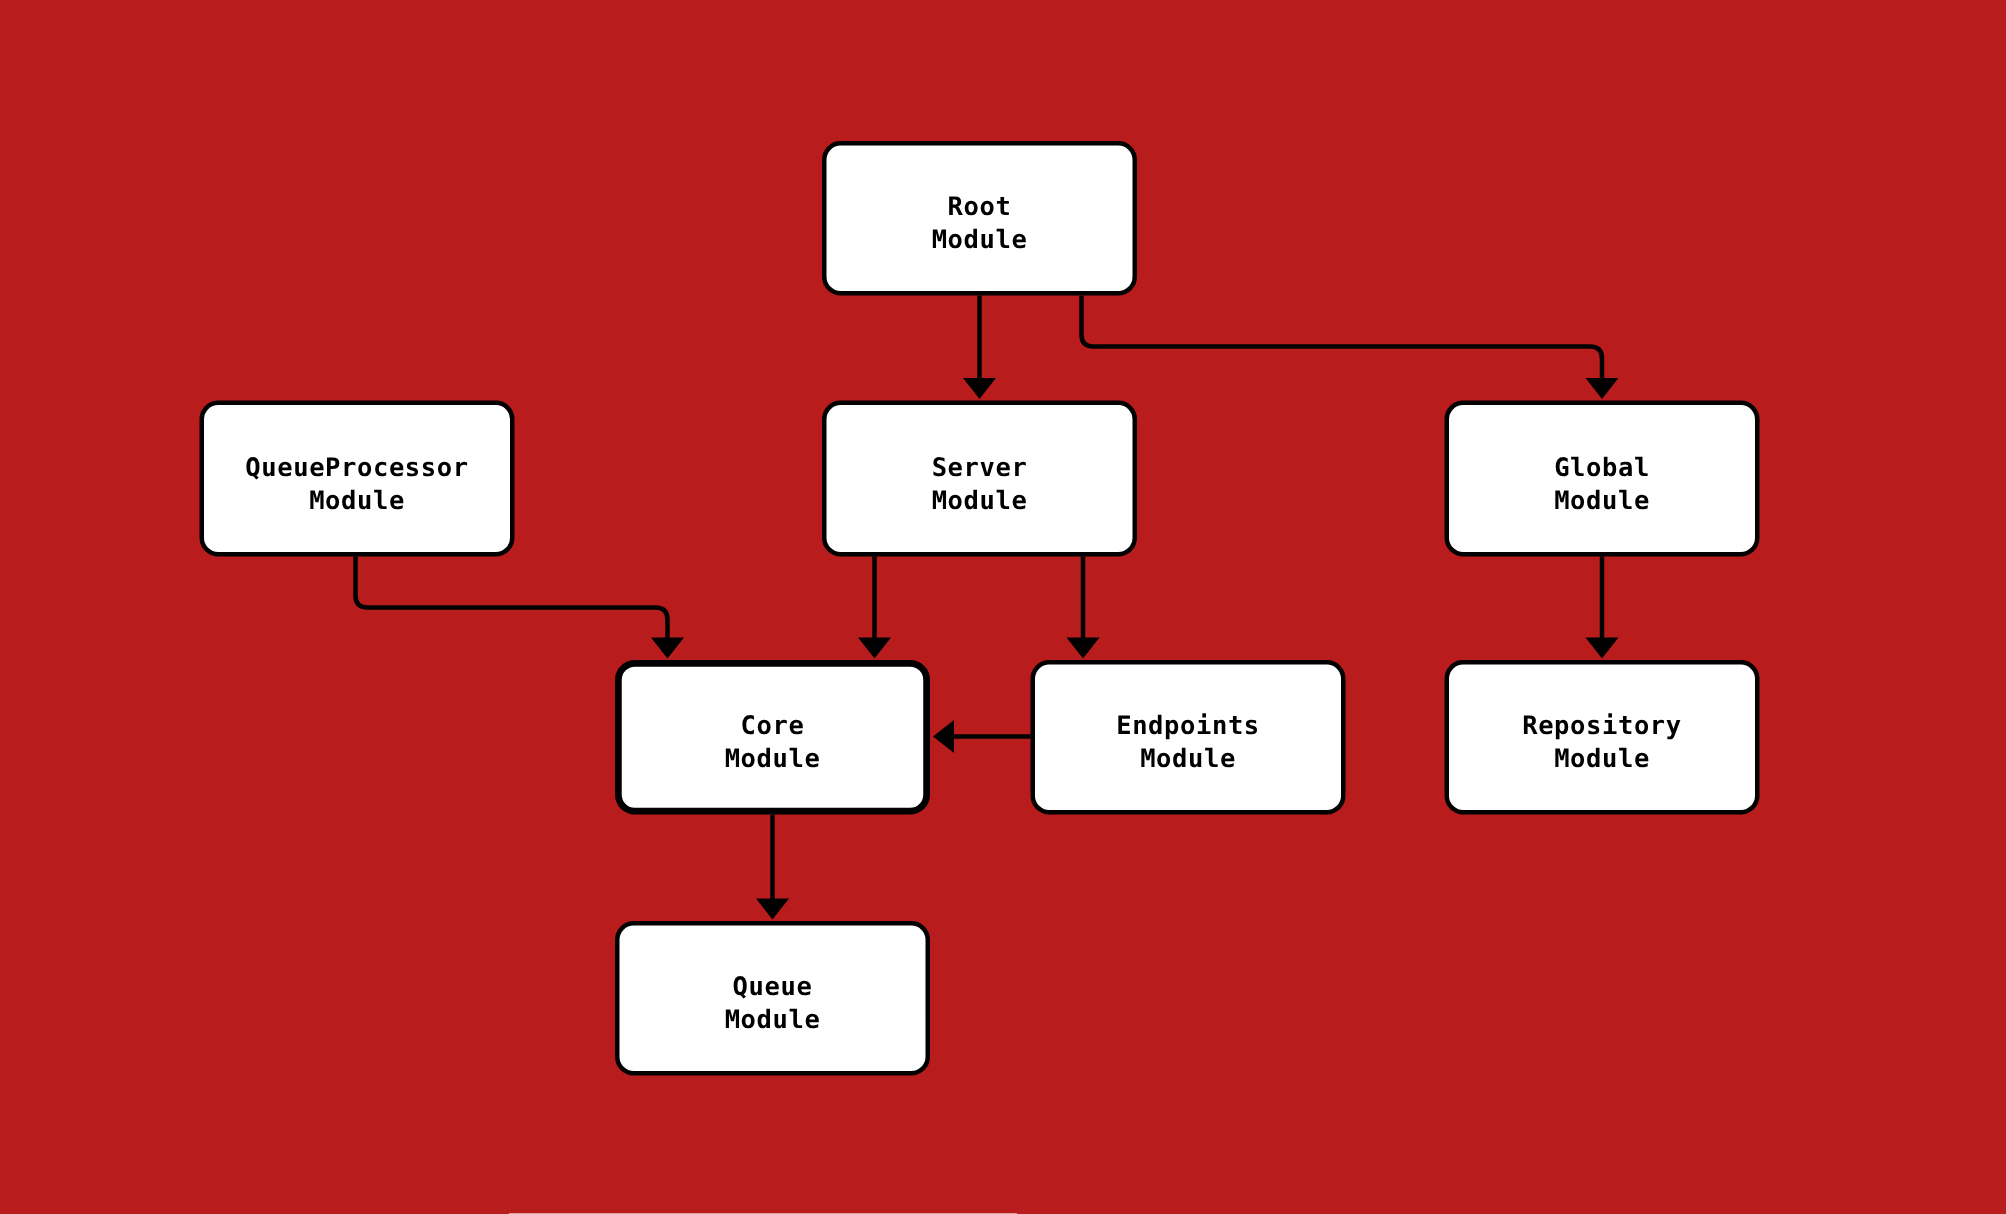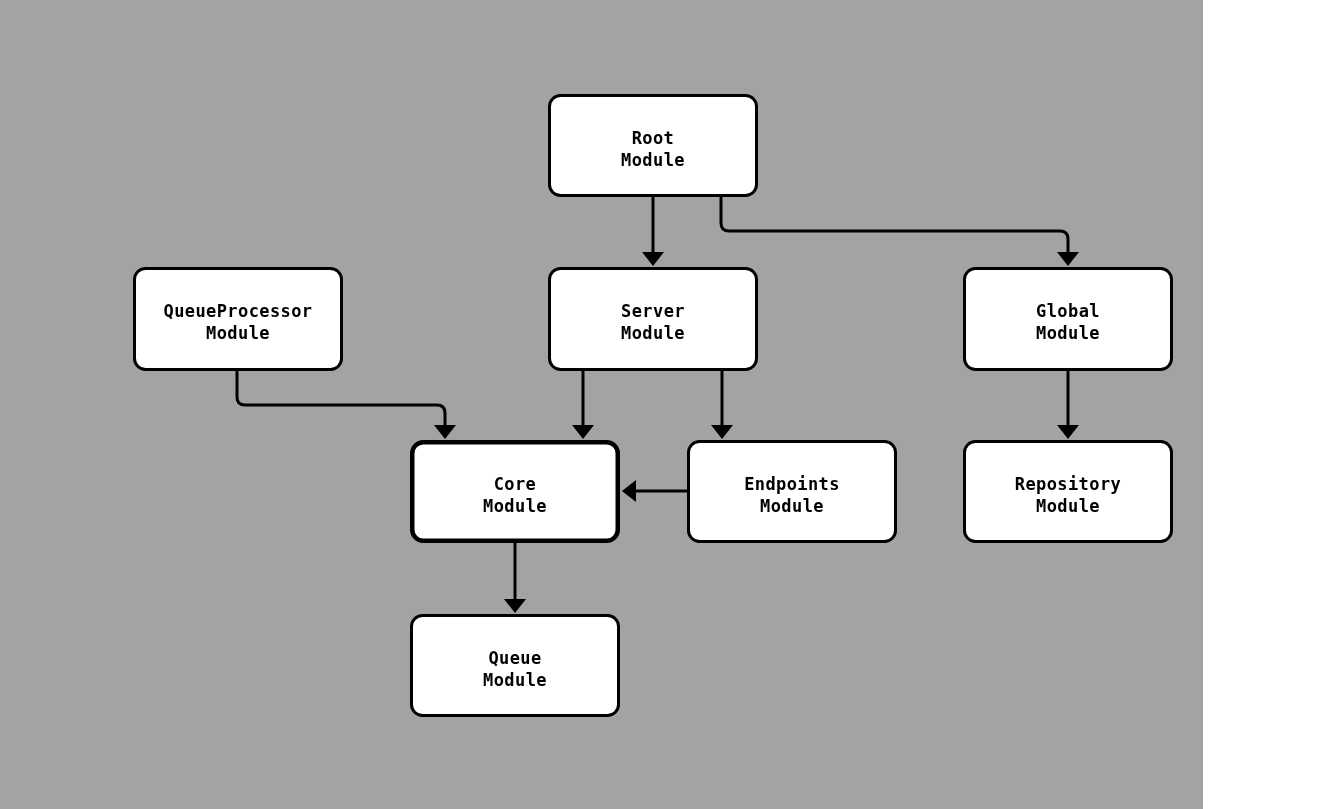--- a/index.html
+++ b/index.html
@@ -8,23 +8,23 @@
     background: #ffffff;
   }
   body {
     width: 1337px;
     height: 809px;
     font-family: "DejaVu Sans Mono", "Liberation Mono", monospace;
     overflow: hidden;
   }
   #diagram-root {
     position: relative;
-    width: 1203px;
+    width: 1337px;
     height: 809px;
-    background: #a3a3a3;
+    background: #b91c1c;
   }
   #diagram-svg {
     position: absolute;
     top: 0;
     left: 0;
     width: 1337px;
     height: 809px;
     display: block;
   }
   .node-label {

